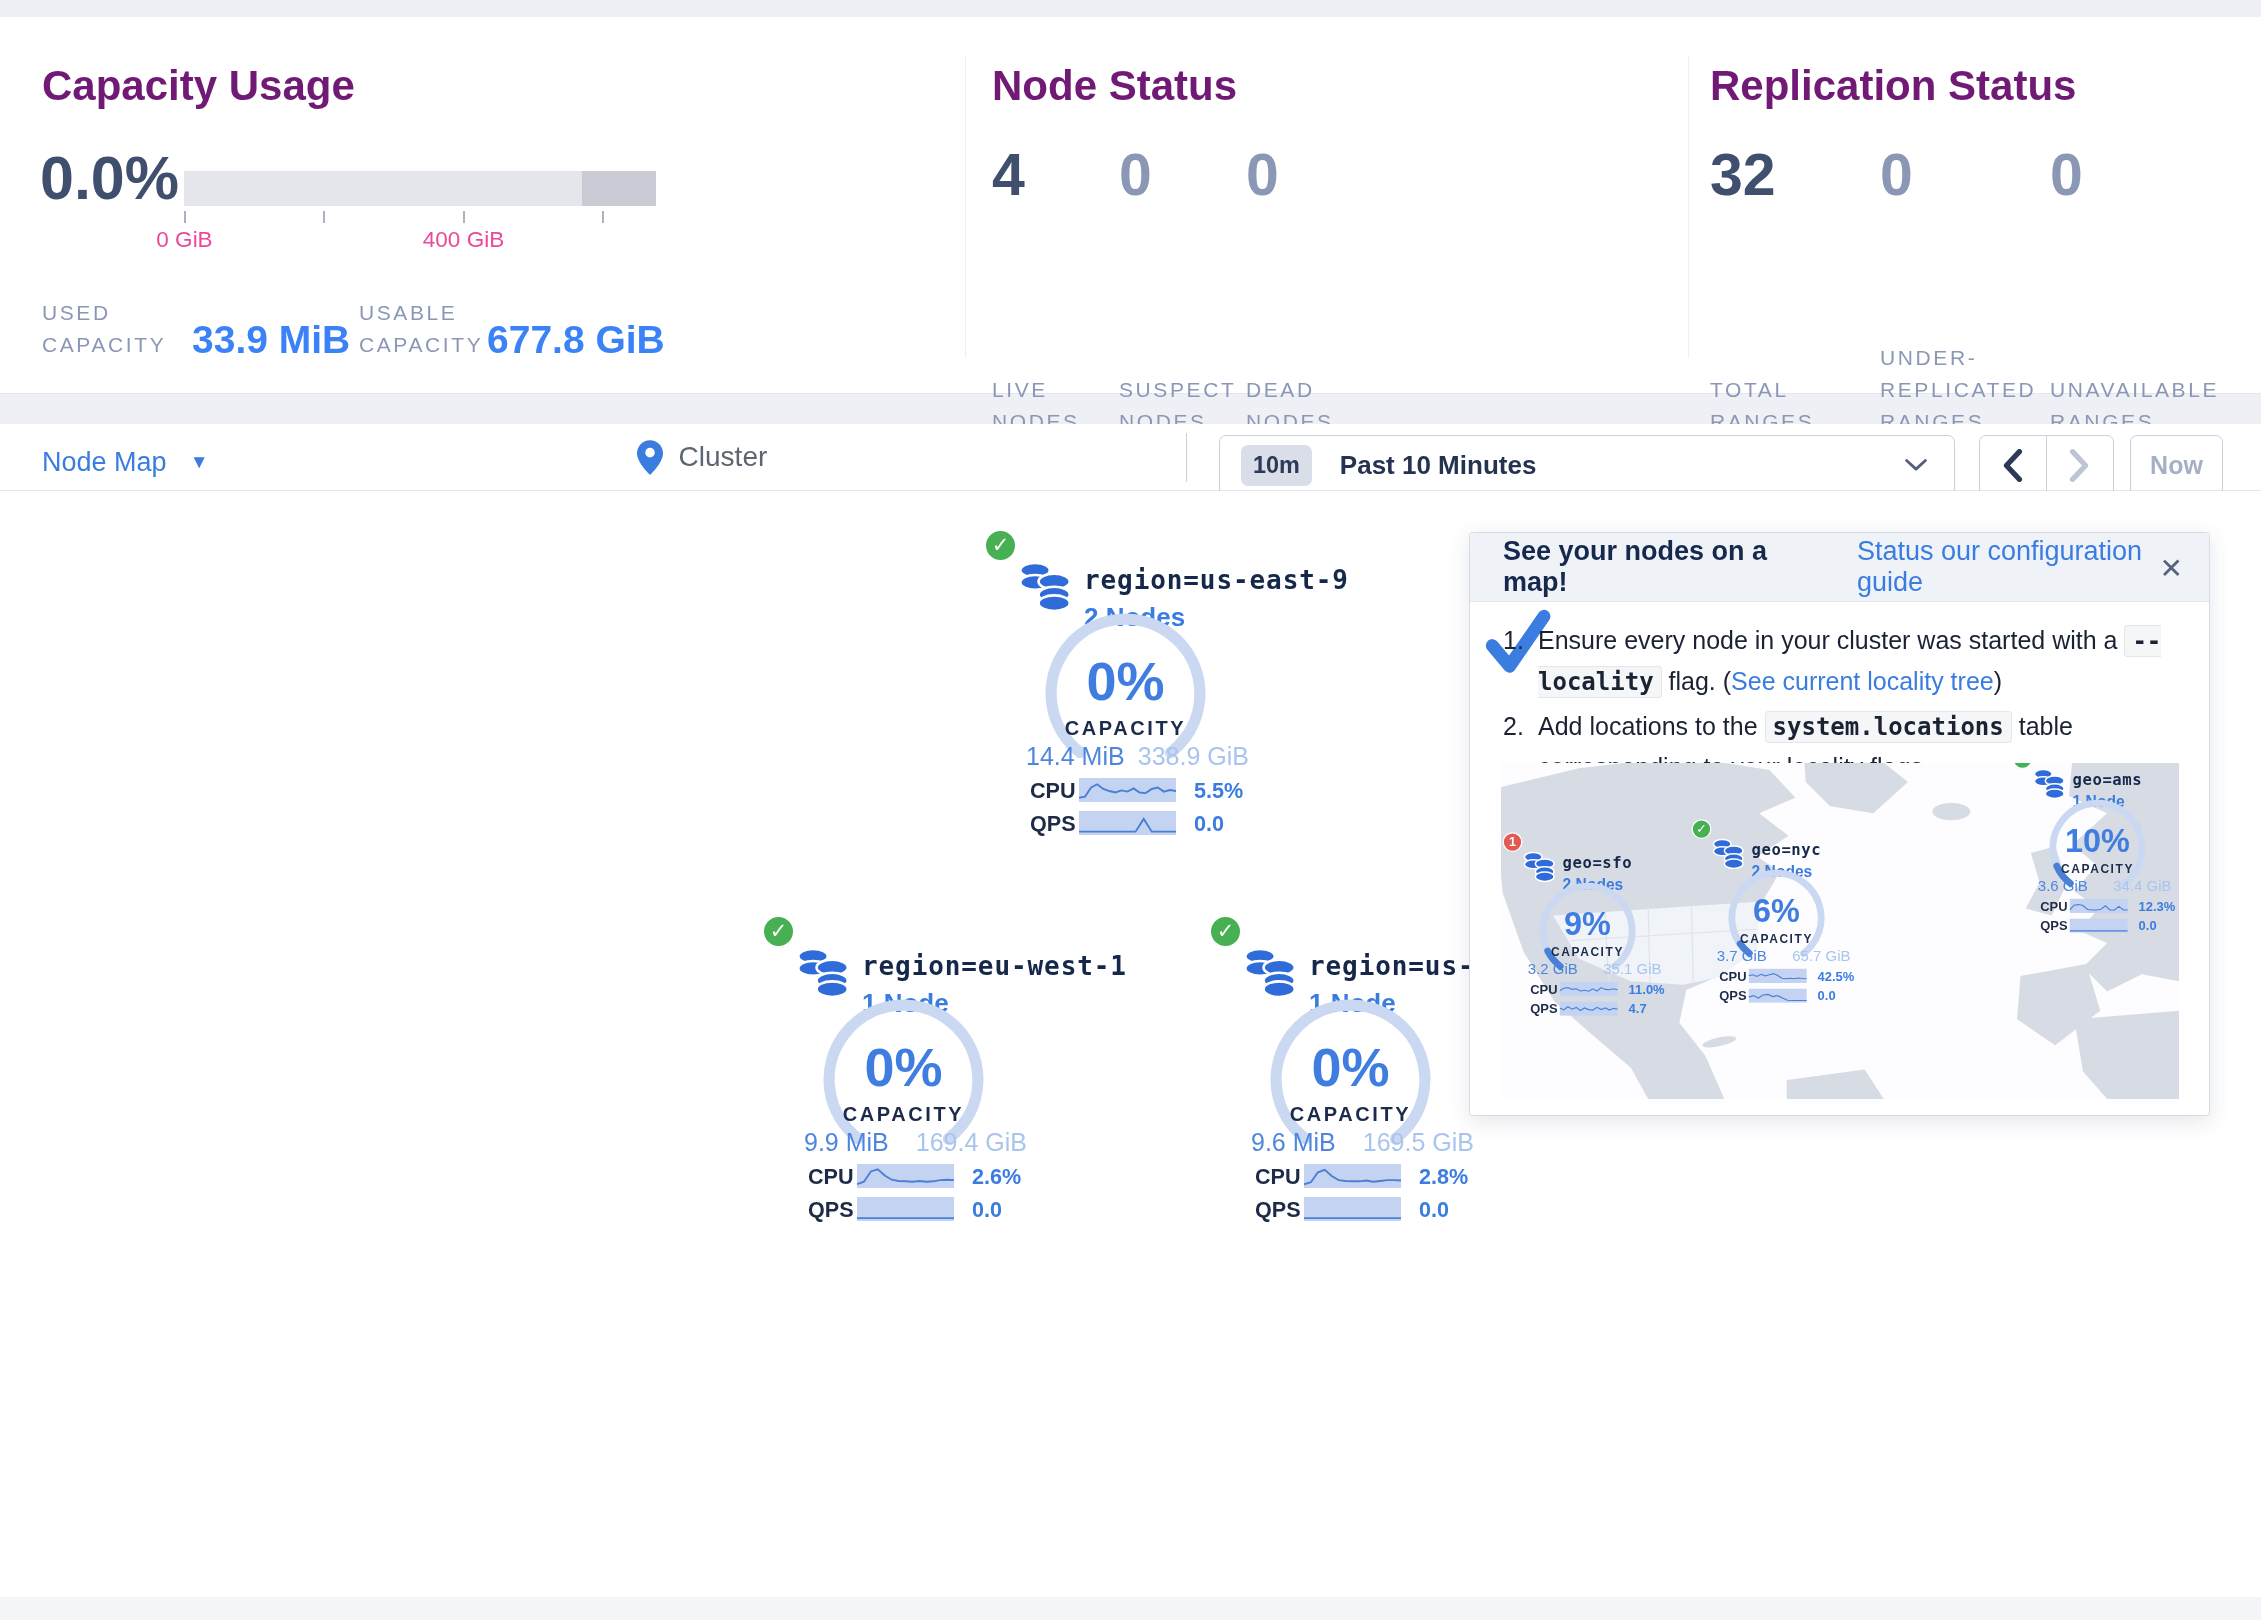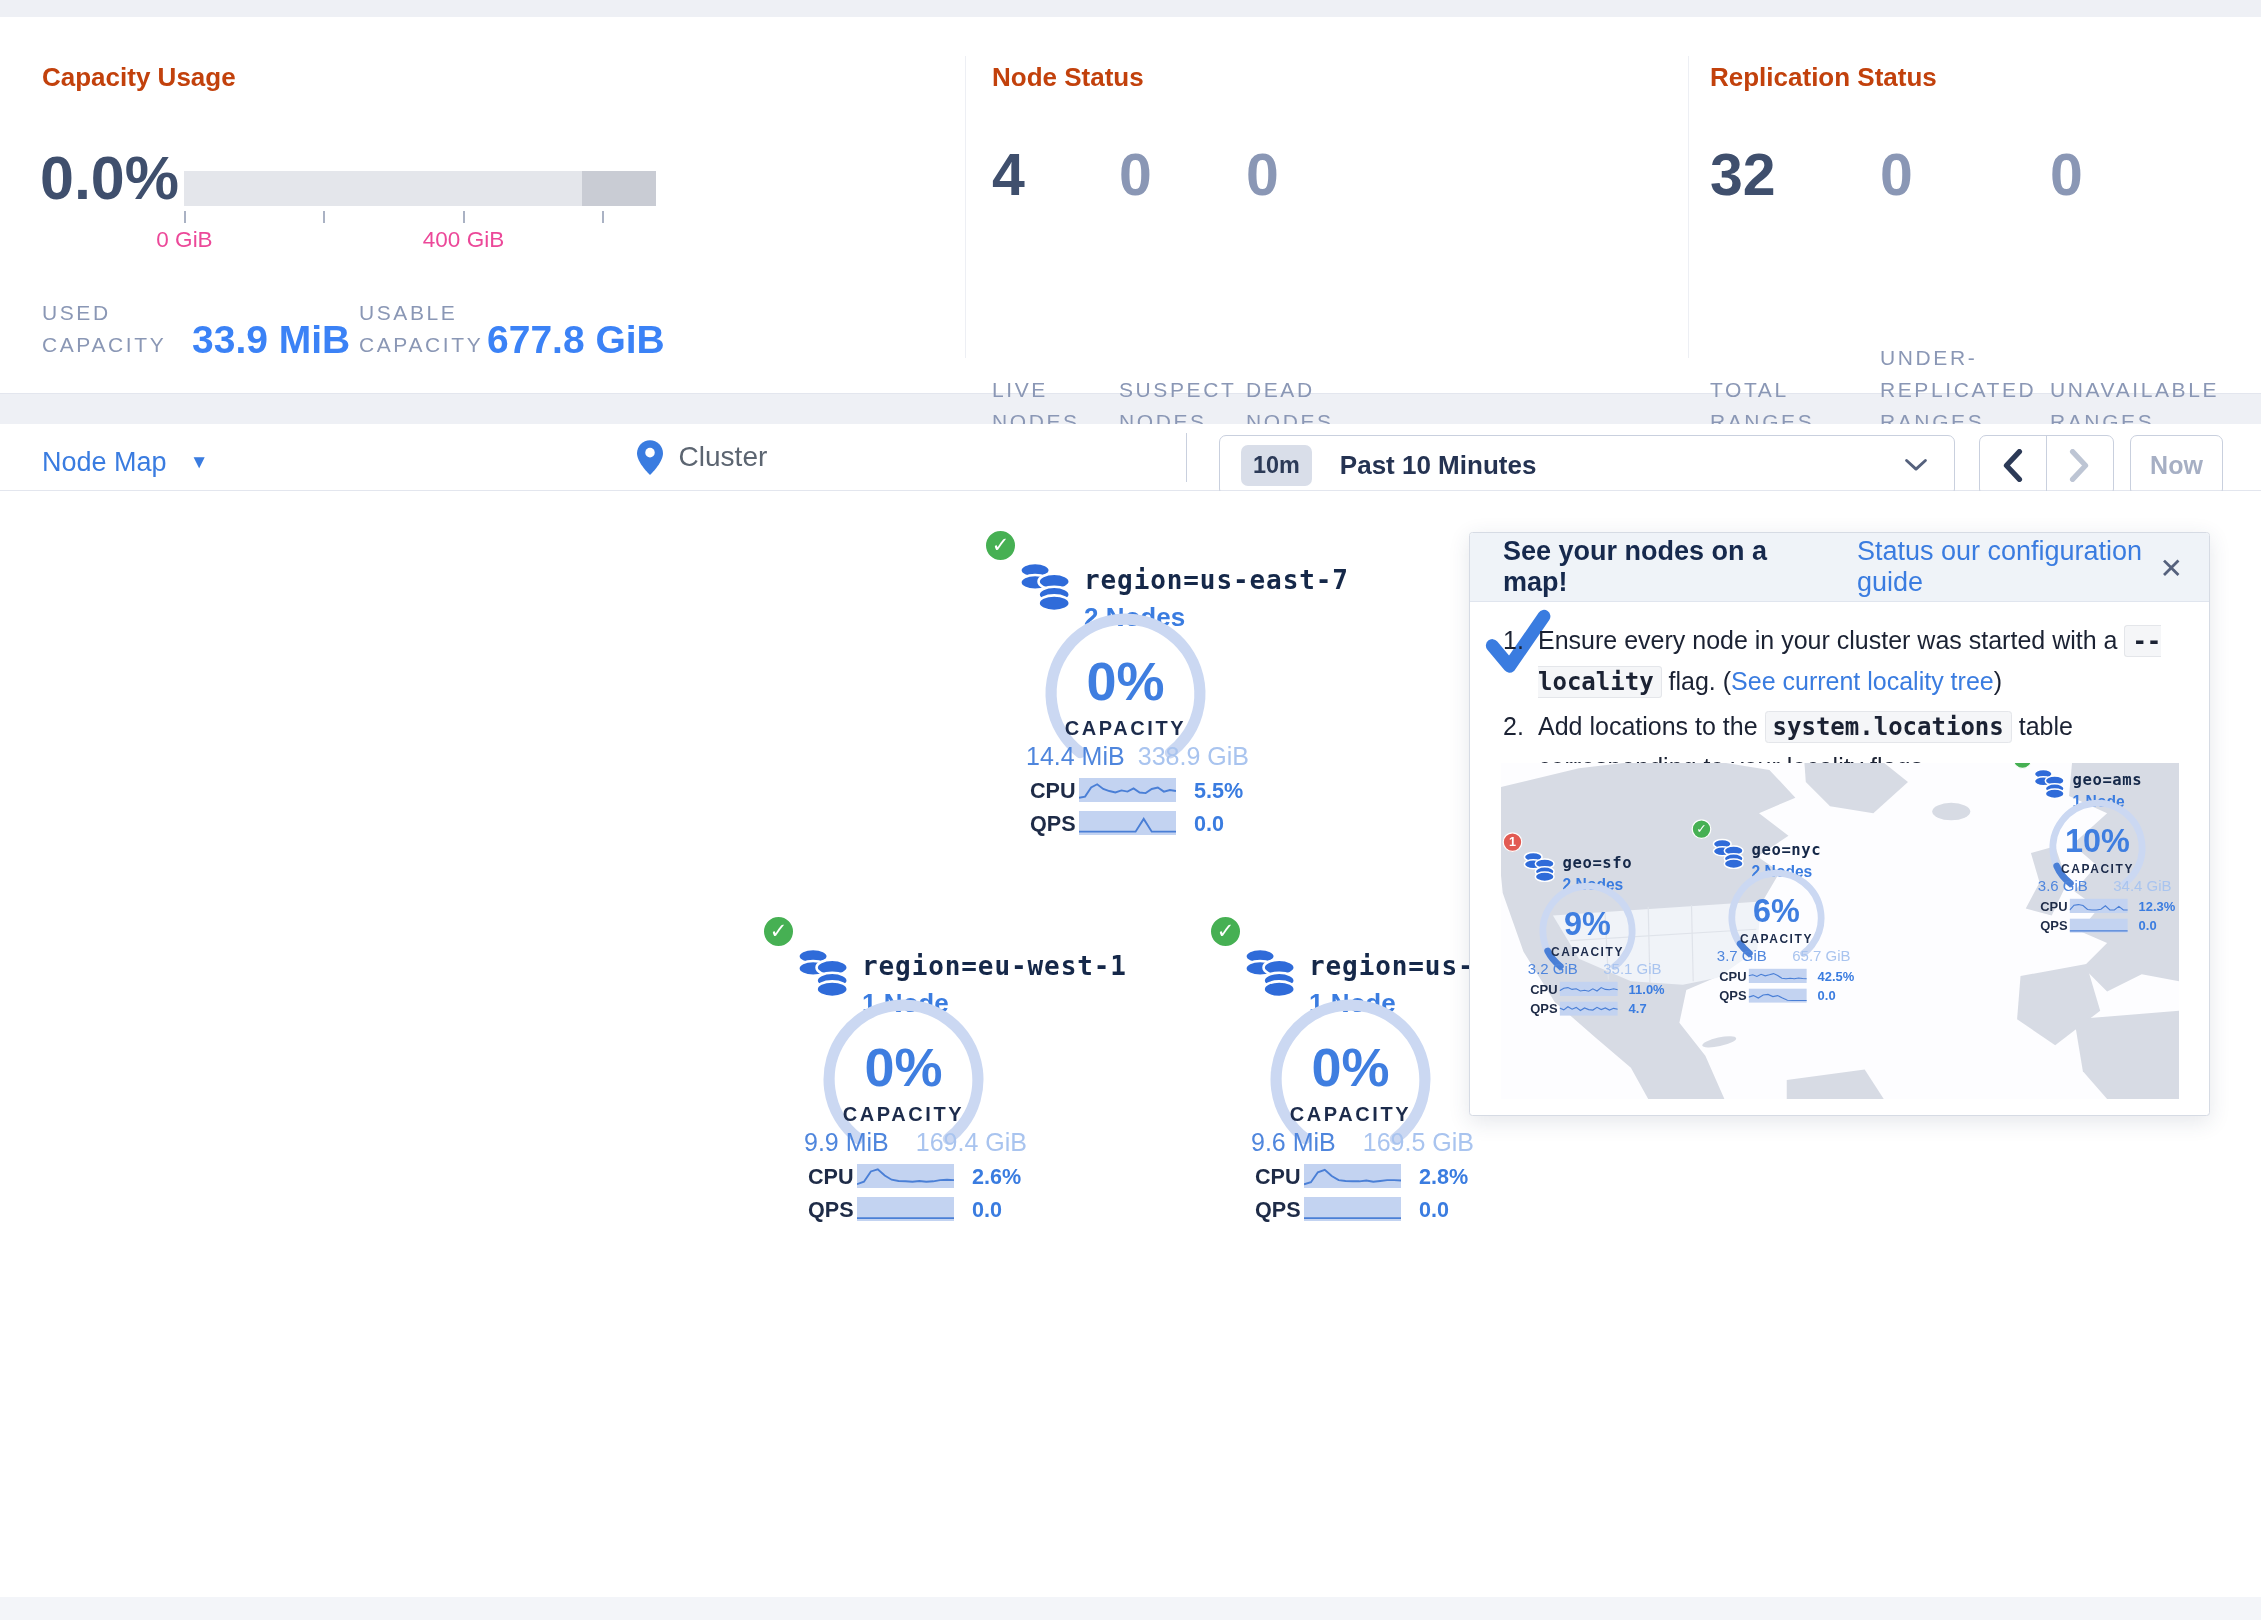--- a/index.html
+++ b/index.html
@@ -4,21 +4,21 @@
 <style>
   * { margin:0; padding:0; box-sizing:border-box; }
   html,body { width:2261px; height:1621px; overflow:hidden; background:#fff;
     font-family:"Liberation Sans","DejaVu Sans",sans-serif; -webkit-font-smoothing:antialiased; }
   .strip-top { height:17.3px; background:#eef0f5; }
   .strip-bottom { position:absolute; left:0; bottom:0; width:100%; height:23.4px; background:#f3f5f9; }
 
   
   .stats { position:relative; height:377px; background:#fff; border-bottom:0.9px solid #e3e6ee; }
   .stats .vsep { position:absolute; top:39px; bottom:35px; width:0.9px; background:#edeff4; }
-  .stat-title { position:absolute; font-size:26px; font-weight:bold; color:#c2410c; }
+  .stat-title { position:absolute; font-size:42px; font-weight:bold; color:#701a75; }
   .bigpct { position:absolute; left:40px; top:126px; font-size:61px; font-weight:bold; color:#3f4f6d; }
   .capbar { position:absolute; left:184px; top:154px; width:472px; height:35px; background:#e4e6eb; }
   .capbar .seg { position:absolute; right:0; top:0; height:100%; width:74px; background:#c9ccd4; }
   .capticks { position:absolute; left:184px; top:194px; width:472px; height:12px; }
   .capticks i { position:absolute; top:0; width:1.7px; height:11.3px; background:#aab2c4; }
   .ticklabel { position:absolute; top:210px; font-size:22.5px; color:#ec4899; }
   .kv-label { position:absolute; font-size:21px; letter-spacing:2.6px; color:#8a97b5; line-height:32px; }
   .kv-value { position:absolute; font-size:39px; font-weight:bold; color:#3b82f6; }
   .stat-cols { position:absolute; top:124px; display:flex; }
   .stat-col .val { font-size:59px; font-weight:bold; color:#8a97b5; height:160px; }
@@ -229,21 +229,21 @@
     <svg class="nw-dbicon" width="59" height="54" viewBox="0 0 68 62">
       <g fill="#2f6bd9" stroke="#fff" stroke-width="3">
         <ellipse cx="22" cy="14" rx="17" ry="8.5"></ellipse>
         <ellipse cx="22" cy="28" rx="17" ry="8.5"></ellipse>
         <ellipse cx="44" cy="27" rx="18" ry="9"></ellipse>
         <ellipse cx="44" cy="42" rx="18" ry="9"></ellipse>
         <ellipse cx="44" cy="52" rx="18" ry="9"></ellipse>
       </g>
     </svg>
     <div class="nw-head">
-      <div class="nw-region">region=us-east-7</div>
+      <div class="nw-region">region=us-east-9</div>
       <div class="nw-count">2 Nodes</div>
     </div>
     <svg class="nw-gauge" viewBox="0 0 200 200">
           <circle cx="100" cy="100" r="86" fill="none" stroke="#cbd8f2" stroke-width="13" stroke-linecap="round" stroke-dasharray="427.7801996638102 540.3539364174444" transform="rotate(127.5 100 100)"></circle>
         </svg>
     <div class="nw-pct">0%</div>
     <div class="nw-capword">CAPACITY</div>
     <div class="nw-vals">
       <span class="used">14.4 MiB</span>
       <span class="total">338.9 GiB</span>

